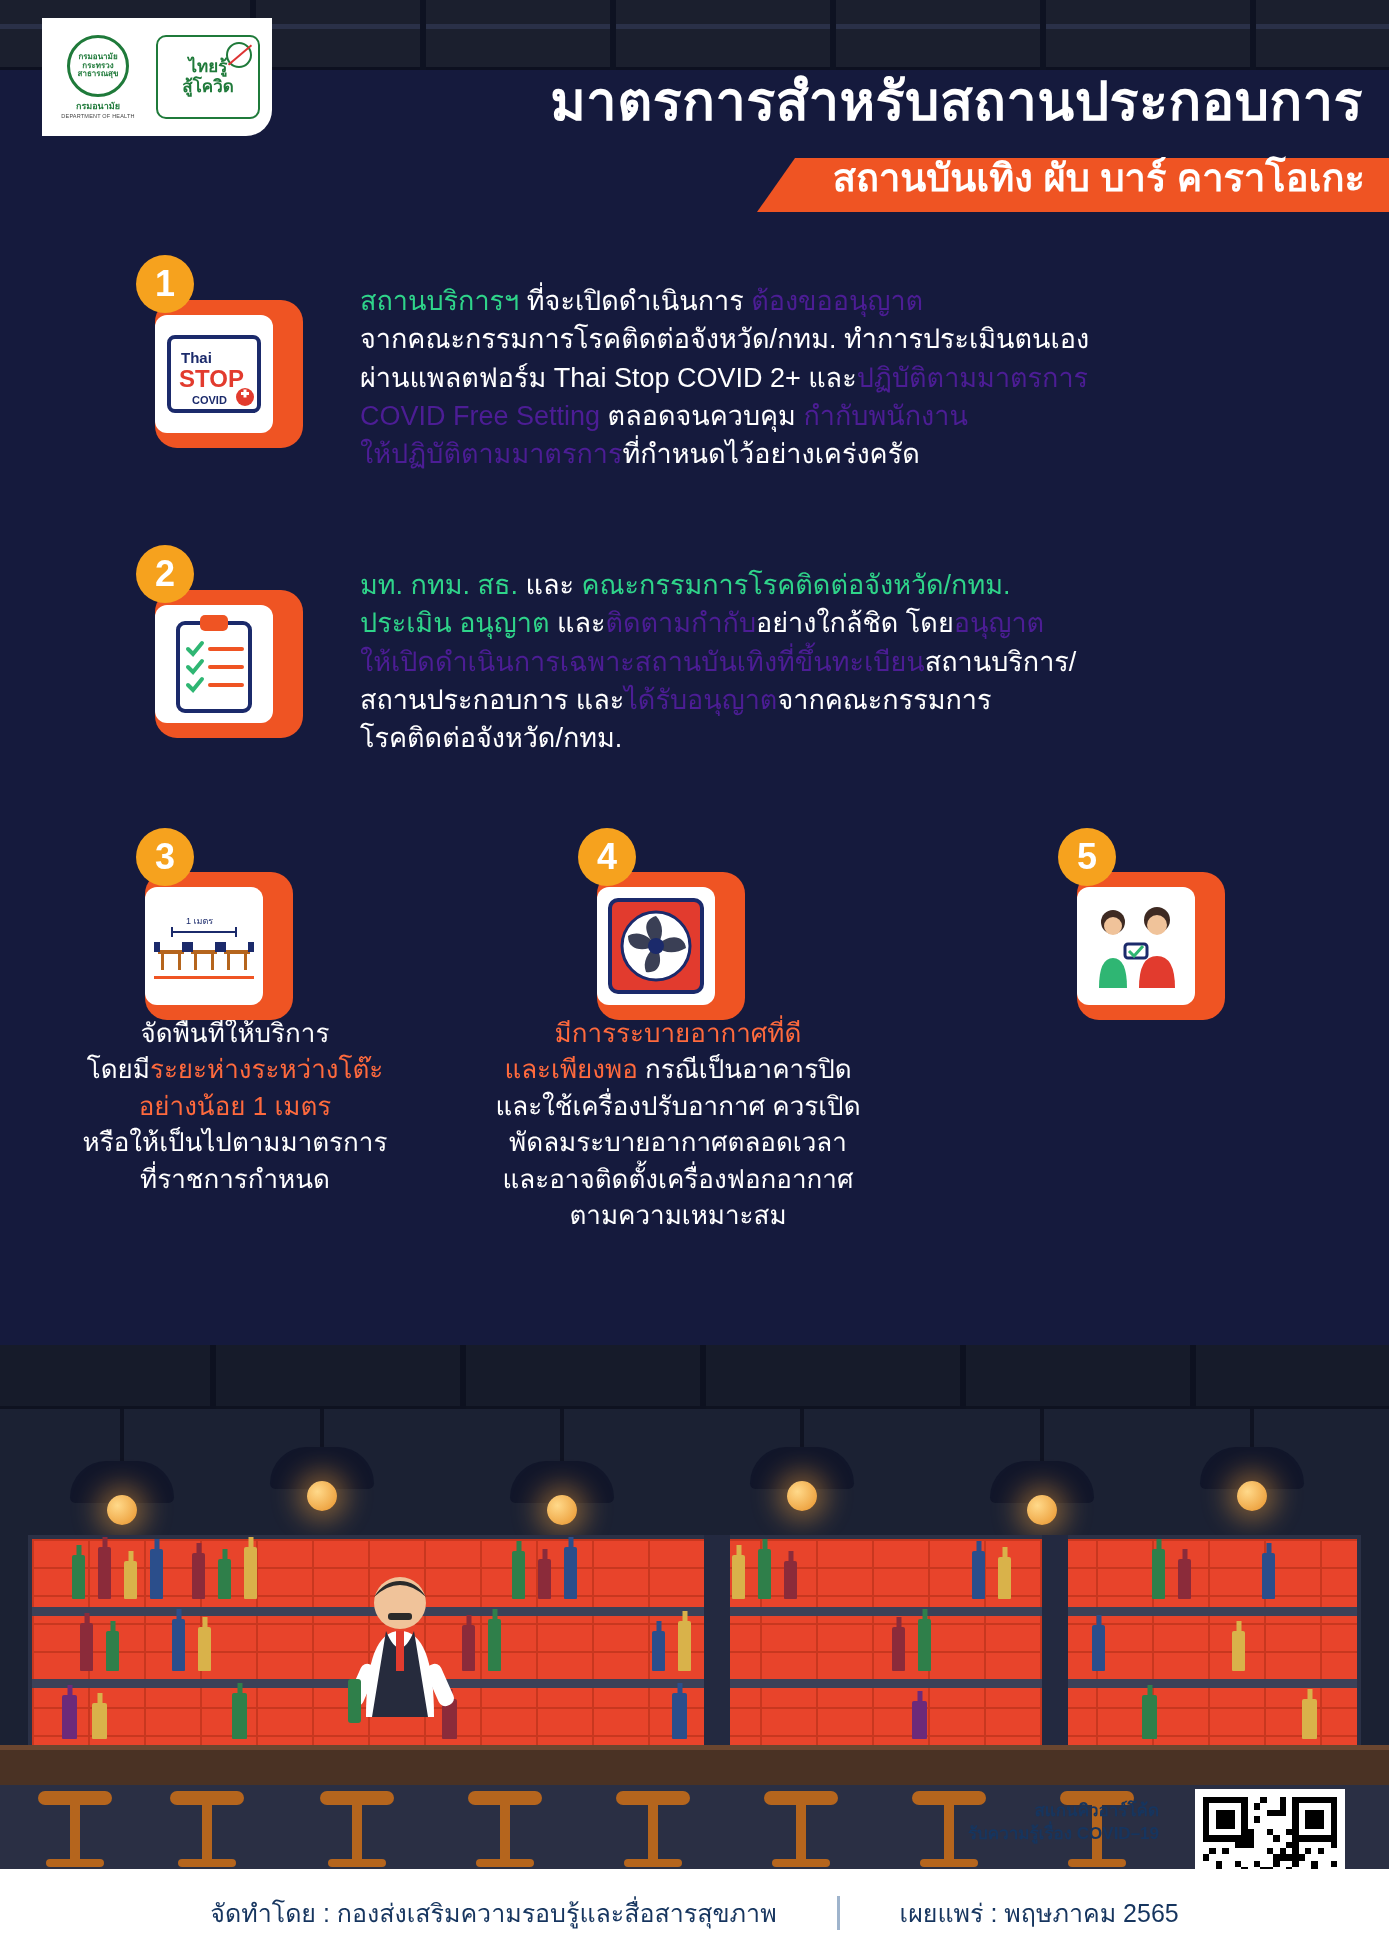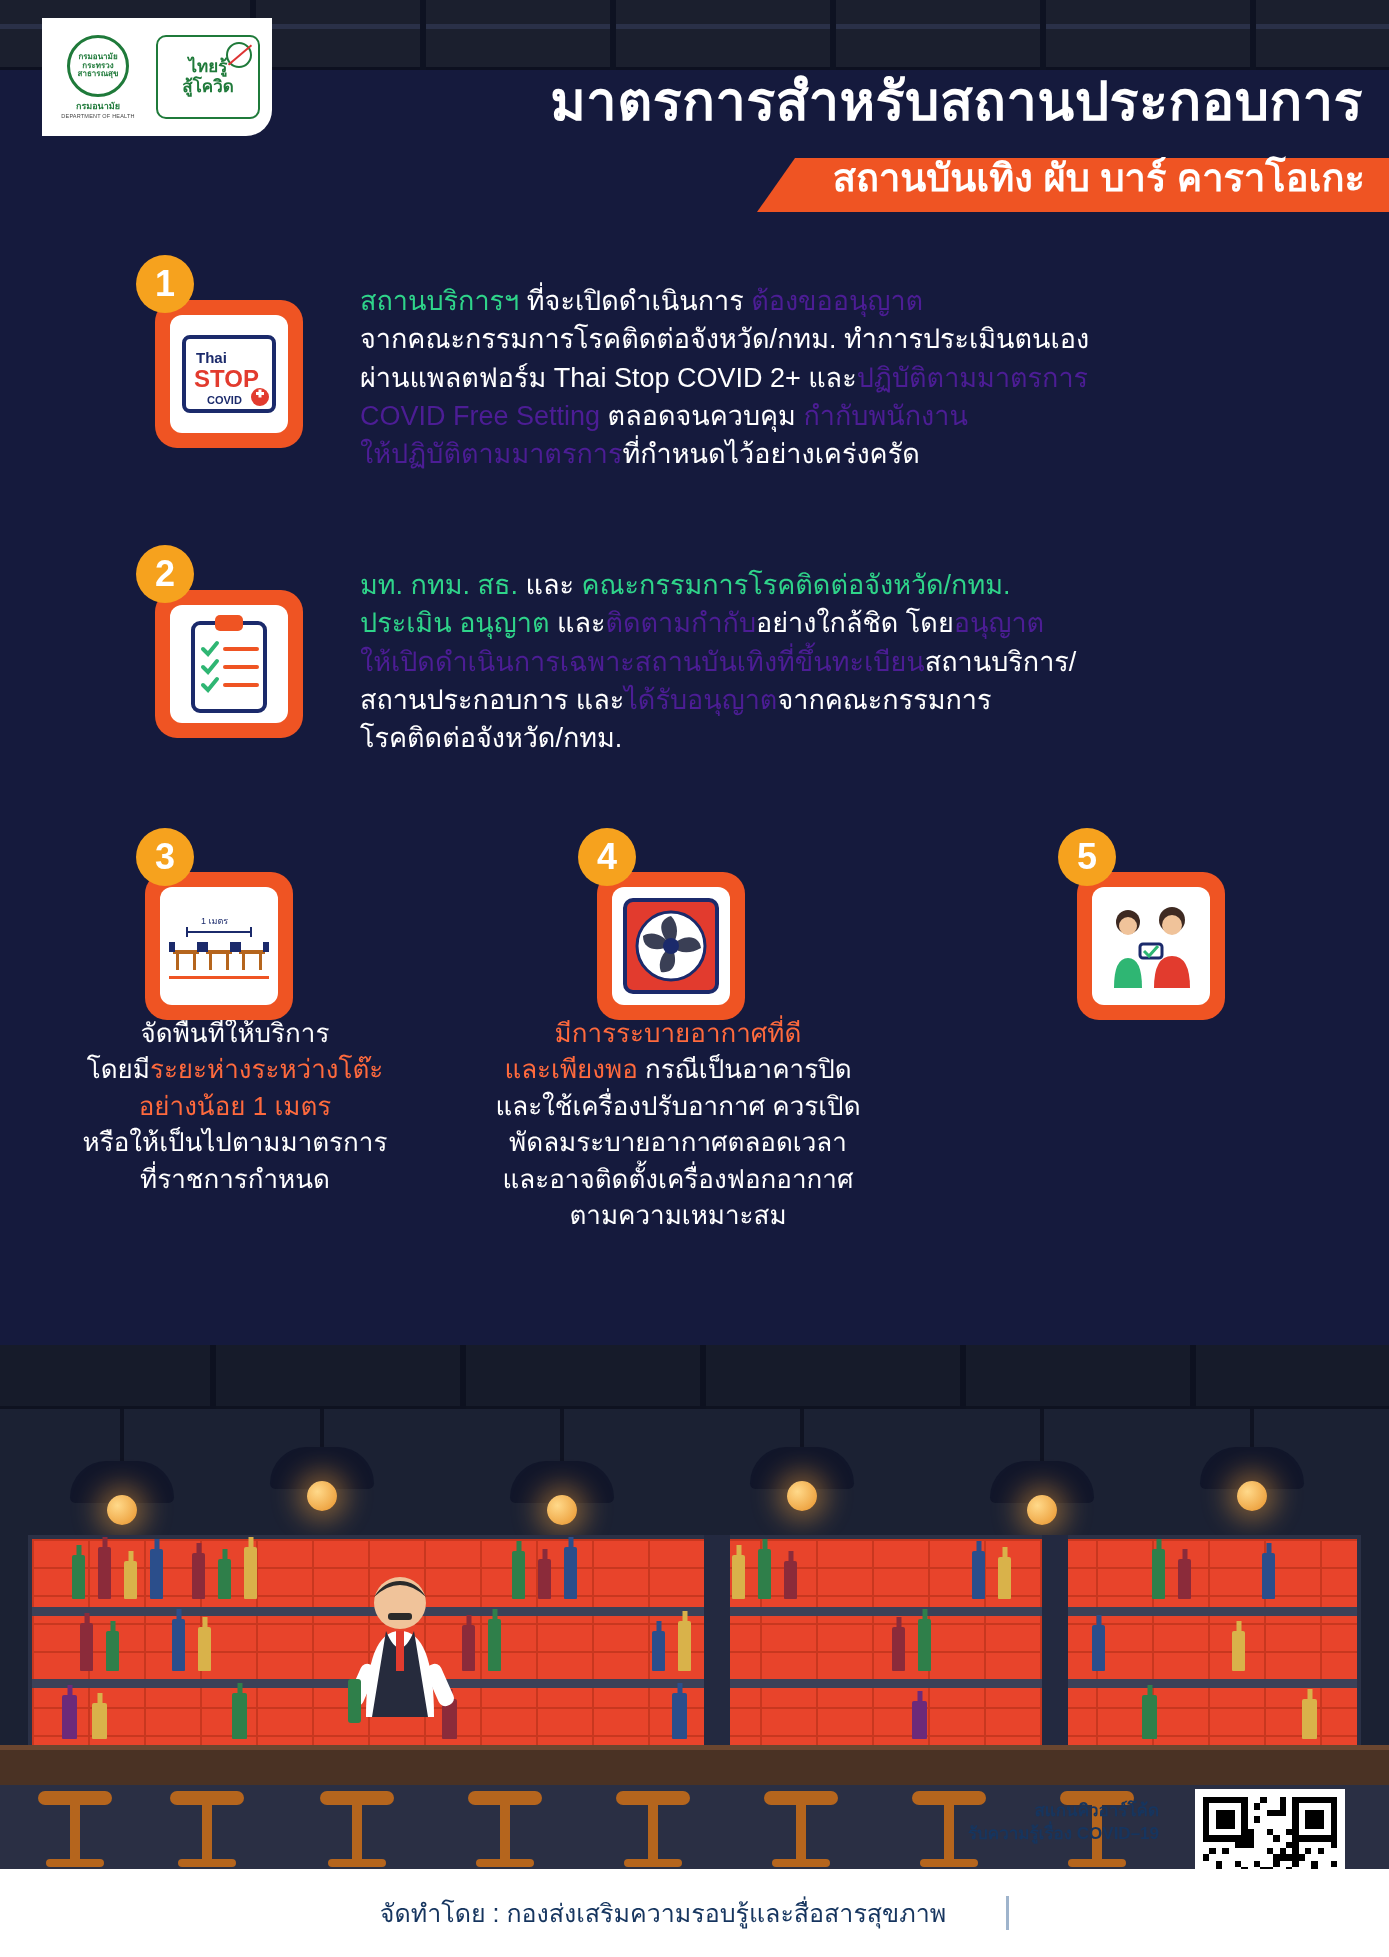--- a/index.html
+++ b/index.html
@@ -102,21 +102,21 @@
     display: flex; align-items: center; justify-content: center;
     z-index: 5;
   }
 
   
   .tile {
     position: absolute;
     width: 148px; height: 148px;
     background: #ef5423;
     border-radius: 22px;
-    display: flex; align-items: center; justify-content: center;
+    display: flex; align-items: center; justify-content: flex-start;
     z-index: 4;
   }
   .tile .inner {
     width: 118px; height: 118px; background: #ffffff; border-radius: 12px;
     display: flex; align-items: center; justify-content: center;
     overflow: hidden;
   }
 
   
   .para {
@@ -963,14 +963,15 @@
         <i></i>
         <i></i>
         <i class="on"></i>
         <i></i>
       </div>
   </div>
 
   <div class="footer-white">
     <div>จัดทำโดย : กองส่งเสริมความรอบรู้และสื่อสารสุขภาพ</div>
     <div class="sep"></div>
+    <div>เผยแพร่ : พฤษภาคม 2565</div>
   </div>
 </div>
 
 </body></html>

